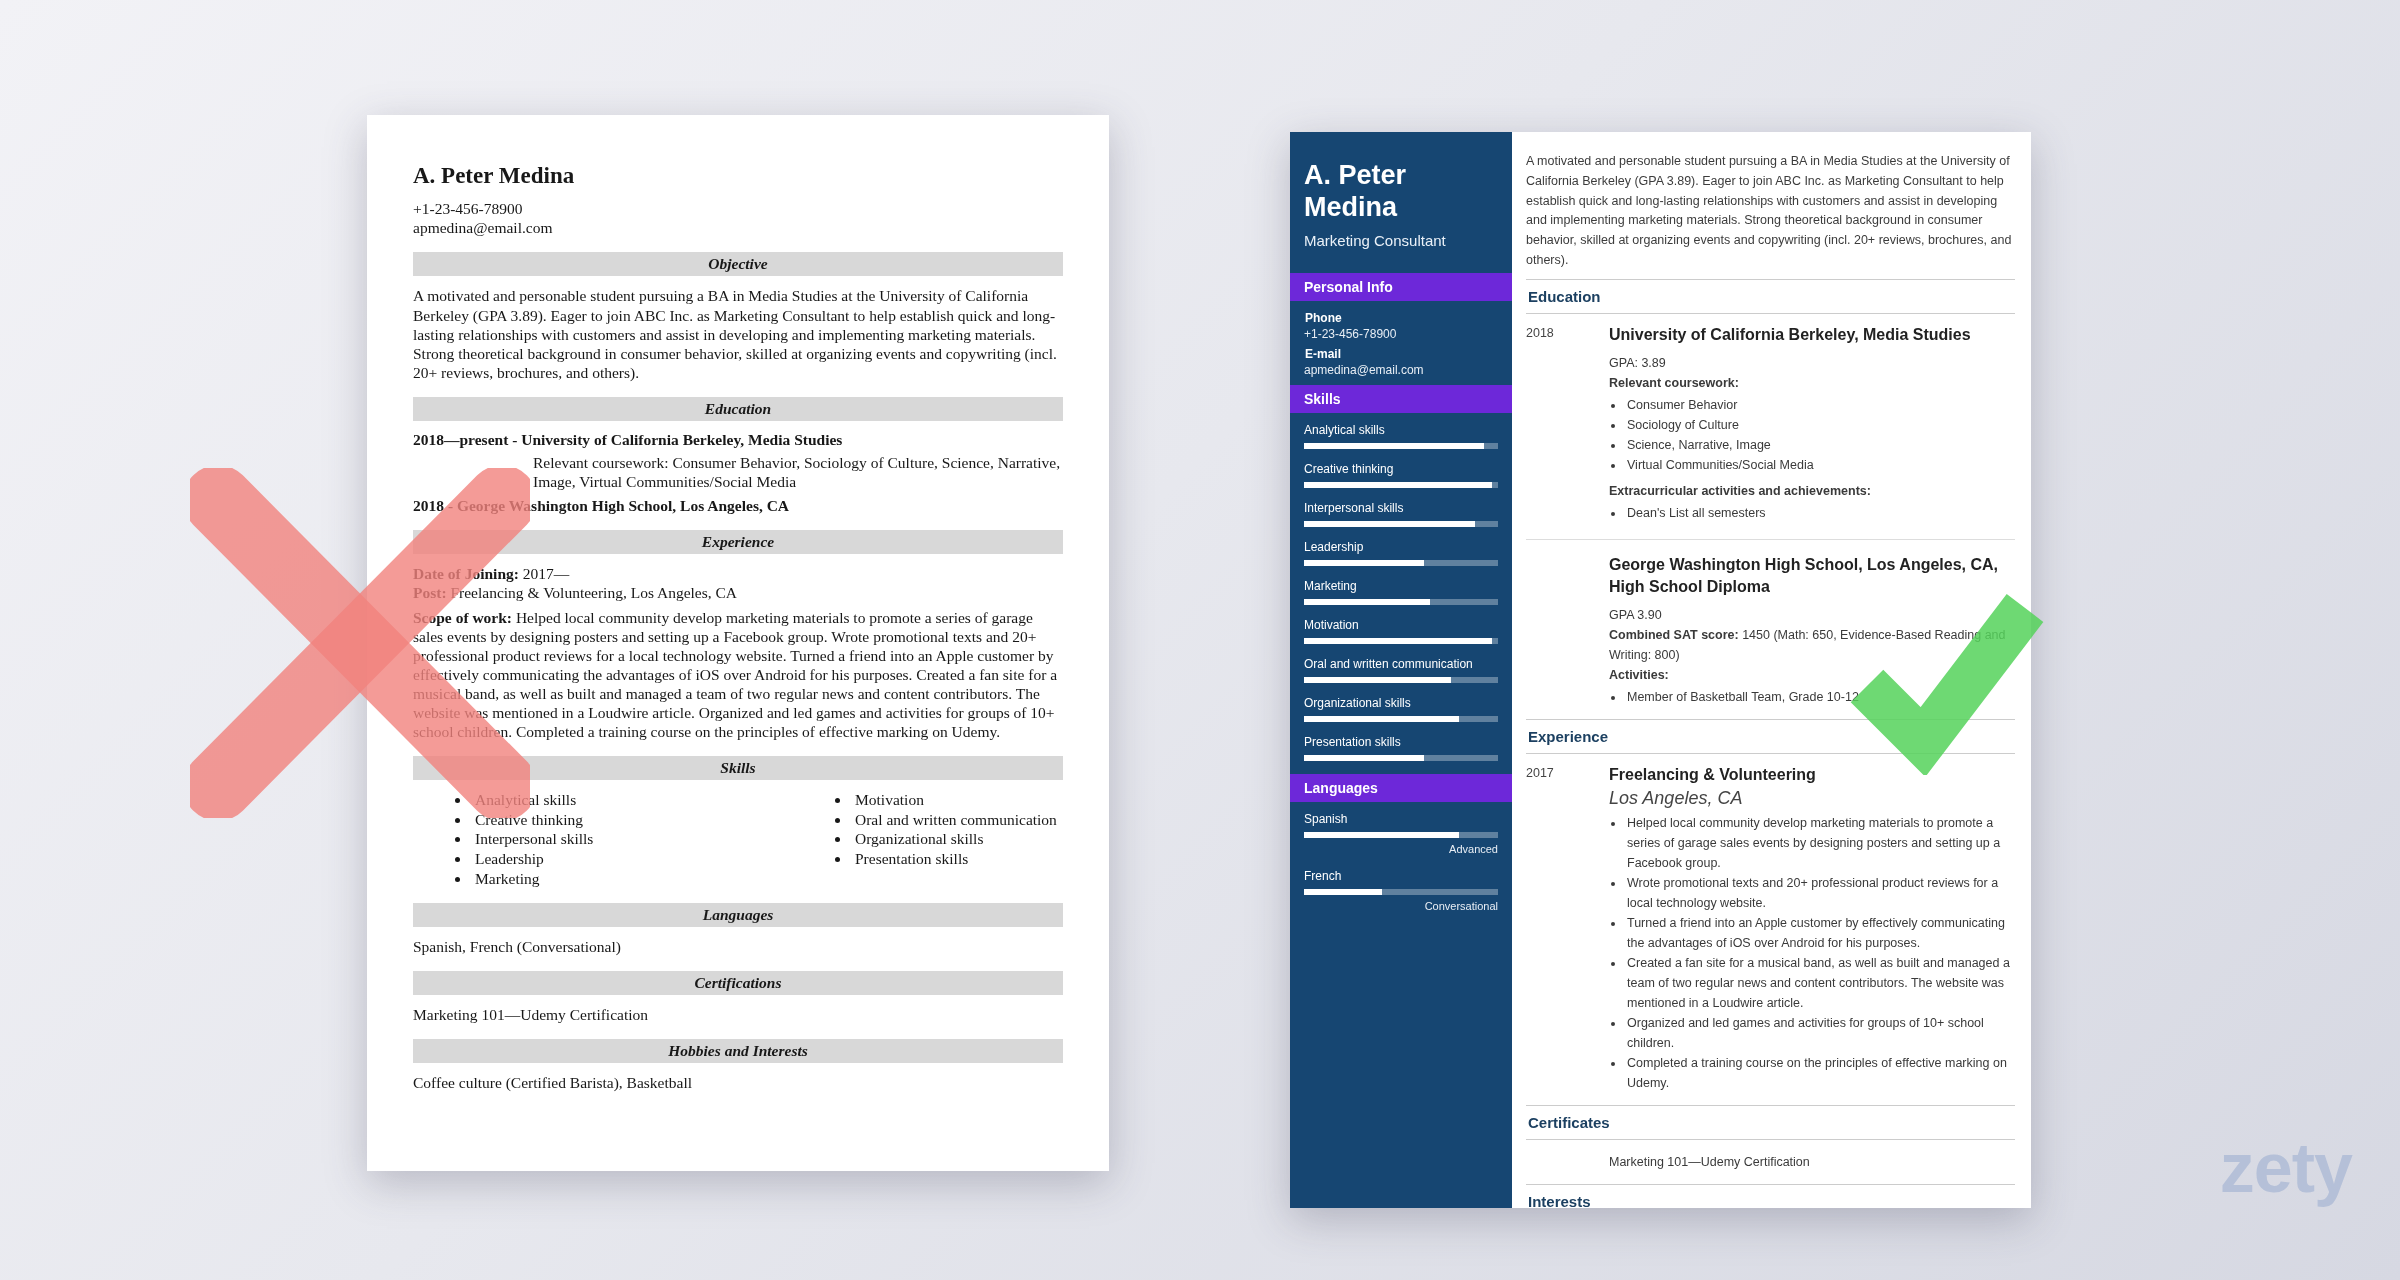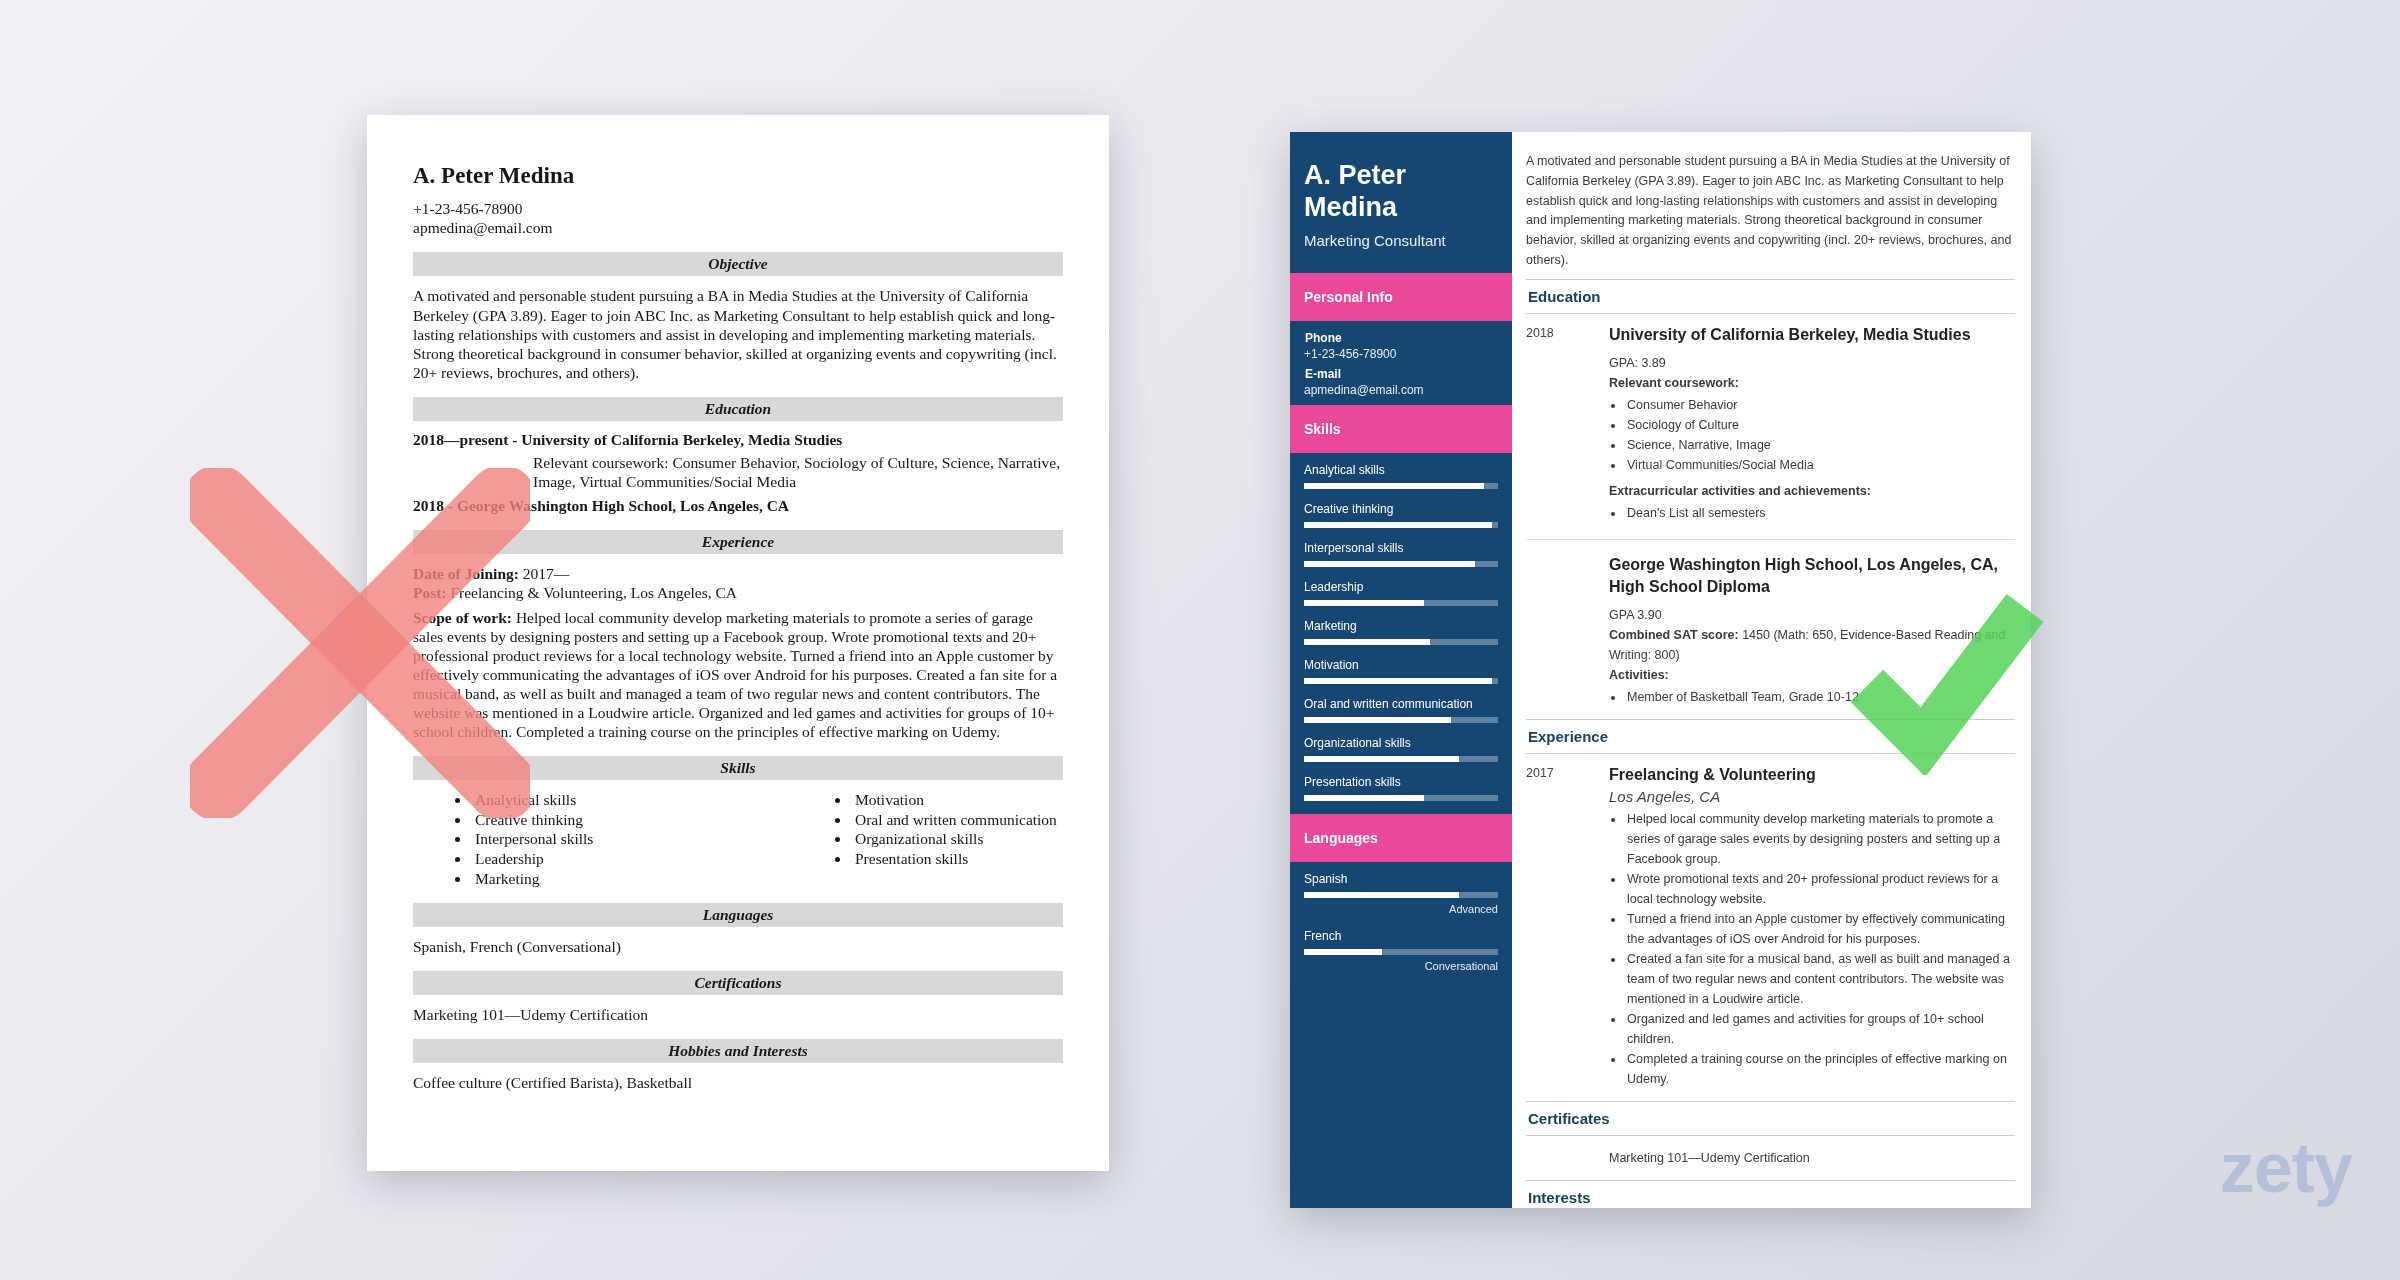--- a/index.html
+++ b/index.html
@@ -25,21 +25,21 @@
   .lp-cols{display:flex;margin-top:4px;}
   .lp-col1{width:380px;flex-shrink:0;}
   .lp-cols ul{margin:0;padding-left:58px;font-size:15.5px;line-height:1.26;}
   .lp-cols li{padding-left:4px;}
 
   
   #right-page{left:1290px;top:132px;width:741px;height:1076px;display:flex;overflow:hidden;}
   .sidebar{width:222px;flex-shrink:0;background:#164672;color:#fff;}
   .sb-name{font-size:27px;font-weight:bold;line-height:1.18;padding:28px 14px 8px 14px;}
   .sb-job{font-size:15px;padding:0 14px 16px 14px;color:#eaf1f8;}
-  .sb-bar{background:#ec4899;font-weight:bold;font-size:14px;padding:16px 14px;margin:8px 0 10px 0;}
+  .sb-bar{background:#6d28d9;font-weight:bold;font-size:14px;padding:6px 14px;margin:8px 0 10px 0;}
   .sb-row{padding:0 14px;}
   .sb-label{font-size:12px;font-weight:bold;display:block;margin:6px 0 2px 1px;}
   .sb-value{font-size:12px;display:block;color:#e8eef5;margin-bottom:6px;}
   .skill{padding:0 14px;margin:9px 0 13px 0;}
   .skill-label{font-size:12px;display:block;margin-bottom:6px;}
   .bar-track{height:6px;background:rgba(255,255,255,0.32);}
   .bar-fill{height:6px;background:#ffffff;}
   .lang{padding:0 14px;margin:10px 0 14px 0;}
   .lang-level{font-size:11px;text-align:right;display:block;margin-top:5px;color:#e8eef5;}
 
@@ -48,21 +48,21 @@
   .m-header{color:#1c4061;font-weight:bold;font-size:15px;
     border-top:1px solid #ccc;border-bottom:1px solid #ccc;
     padding:8px 2px;margin:6px 0 6px 0;}
   .entry{display:flex;}
   .entry-year{width:83px;flex-shrink:0;font-size:12.5px;color:#444;padding-top:6px;}
   .entry-body{flex:1;}
   .entry-title{font-size:16px;font-weight:bold;color:#222;line-height:1.35;padding:4px 0 8px 0;}
   .detail{font-size:12.5px;line-height:1.6;margin:0;}
   .m-bullets{margin:2px 0 6px 0;padding-left:16px;font-size:12.5px;line-height:1.6;}
   .m-bullets li{padding-left:2px;}
-  .loc{font-style:italic;font-size:15px;color:#444;margin:0 0 4px 0;}
+  .loc{font-style:italic;font-size:18px;color:#444;margin:0 0 4px 0;}
   .entry-divider{border-bottom:1px solid #ddd;margin:10px 0;}
   .plain-row{display:flex;}
   .plain-row .spacer{width:83px;flex-shrink:0;}
   .plain-text{font-size:12.5px;line-height:1.6;margin:6px 0;}
 
   
   .overlay{position:absolute;pointer-events:none;}
   #watermark{position:absolute;right:48px;top:1128px;font-size:70px;font-weight:bold;
     color:#b5c0d8;letter-spacing:-1px;font-family:"Liberation Sans",sans-serif;}
 </style>

